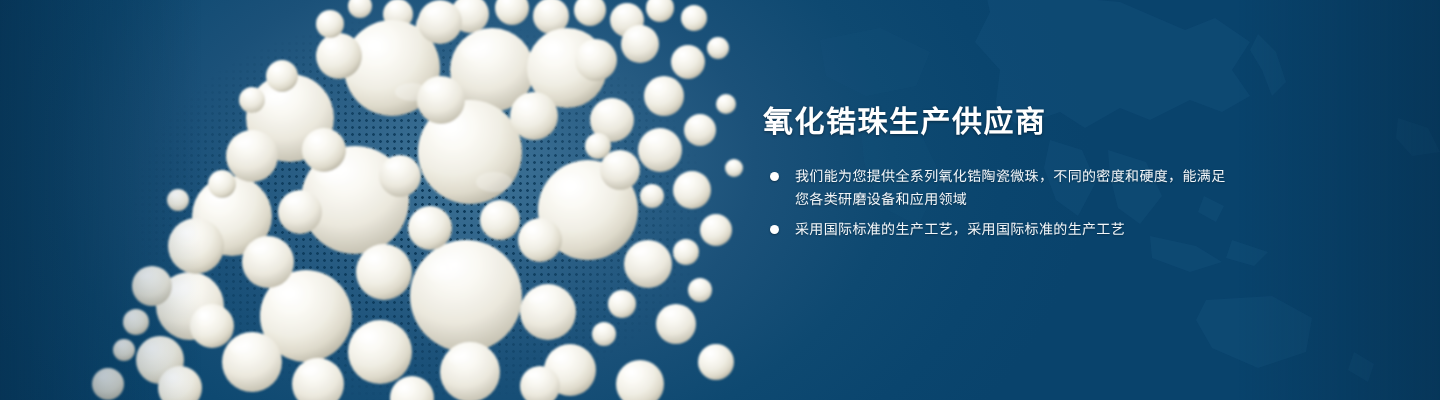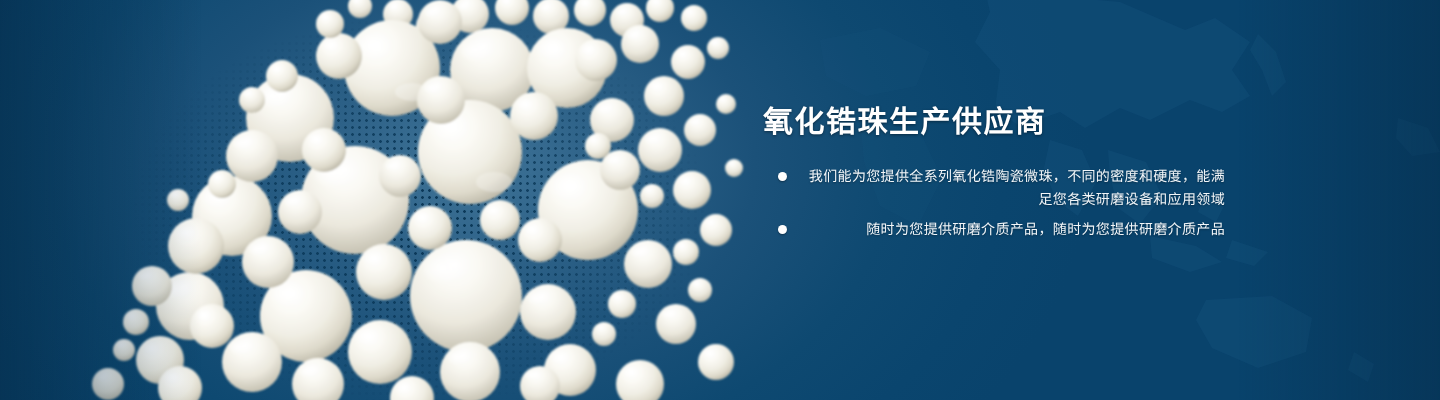--- a/index.html
+++ b/index.html
@@ -83,23 +83,22 @@
     line-height: 1.18;
     font-weight: 700;
     color: #ffffff;
     letter-spacing: 1.5px;
     text-shadow: 0 1px 3px rgba(0,0,0,.42);
     white-space: nowrap;
   }
 
   .bullets {
     list-style: none;
-    margin: 8px;
+    margin: 0;
     padding: 0;
-    text-align: right;
   }
   .bullet {
     position: relative;
     padding-left: 32px;
     margin-bottom: 7px;
     font-size: 14px;
     line-height: 23px;
     color: #f2f6f9;
     letter-spacing: .35px;
     text-shadow: 0 1px 2px rgba(0,0,0,.35);
@@ -374,19 +373,19 @@
     <ul class="bullets">
 
       <li class="bullet">
         <span class="bullet-dot"></span>
         <span class="bullet-text">我们能为您提供全系列氧化锆陶瓷微珠，不同的密度和硬度，能满足您各类研磨设备和应用领域</span>
       </li>
 
 
       <li class="bullet">
         <span class="bullet-dot"></span>
-        <span class="bullet-text">随时为您提供研磨介质产品，随时为您提供研磨介质产品</span>
+        <span class="bullet-text">采用国际标准的生产工艺，采用国际标准的生产工艺</span>
       </li>
 
     </ul>
   </div>
 
 </div>
 
 </body></html>

